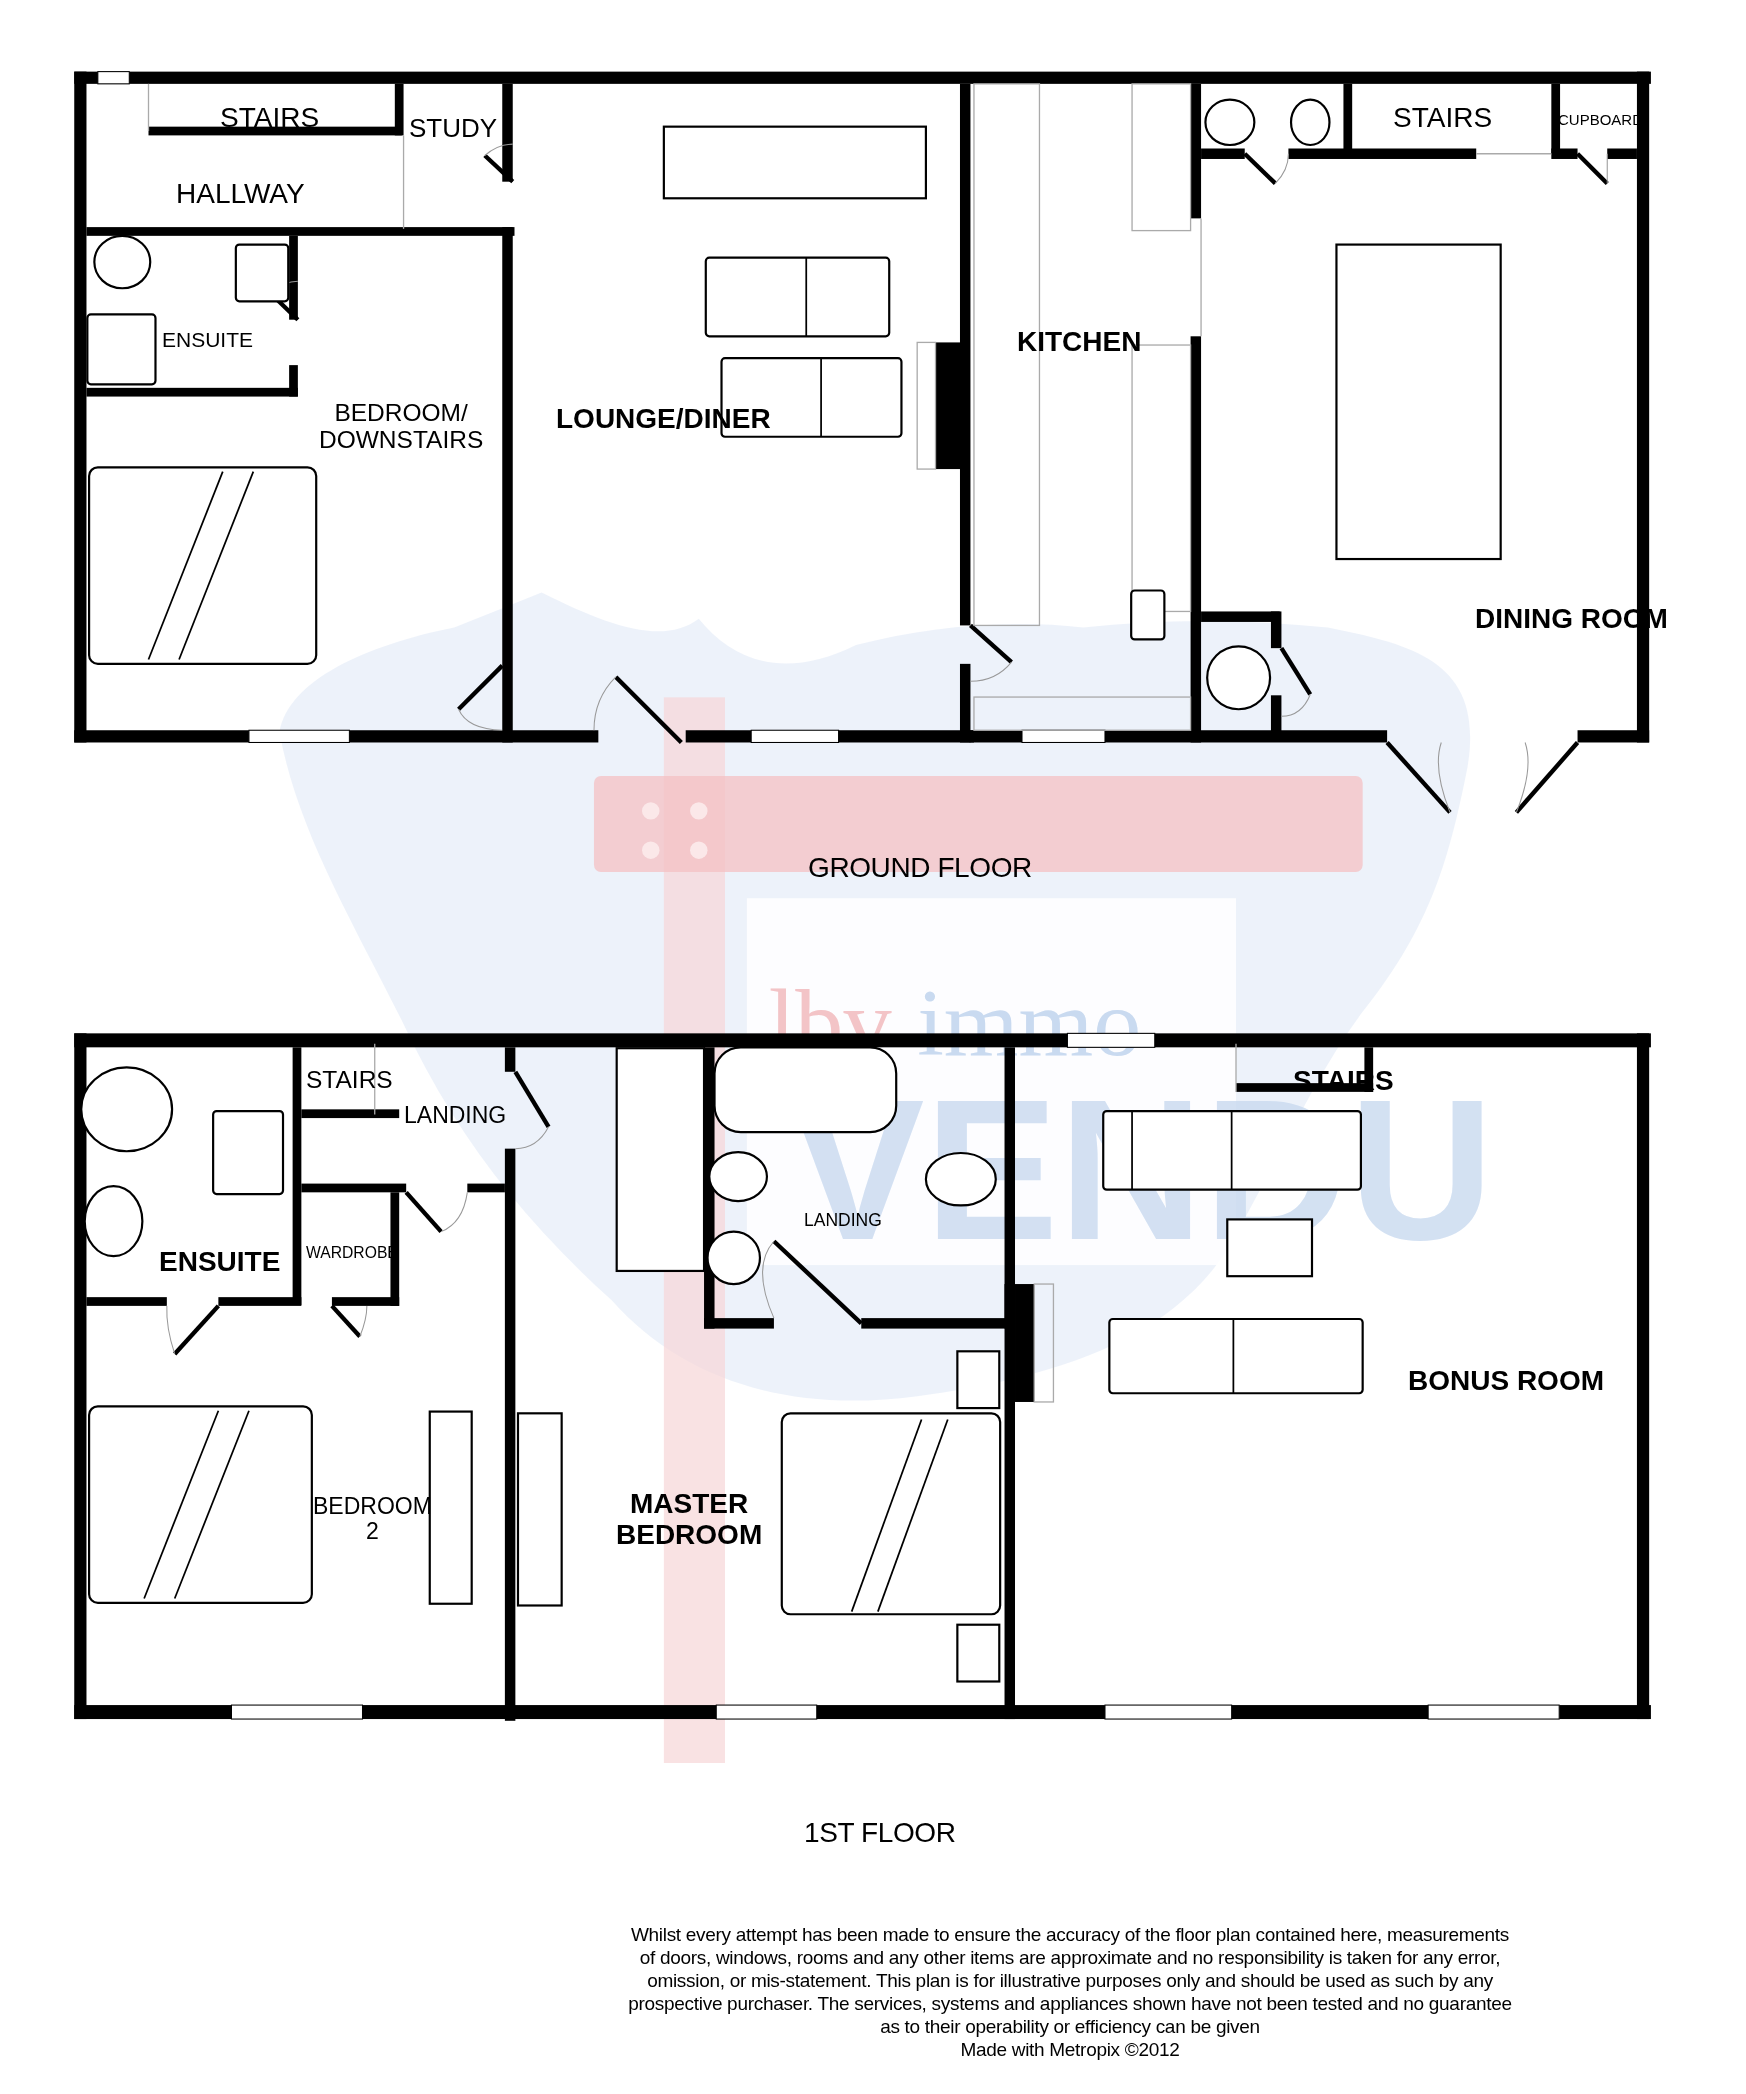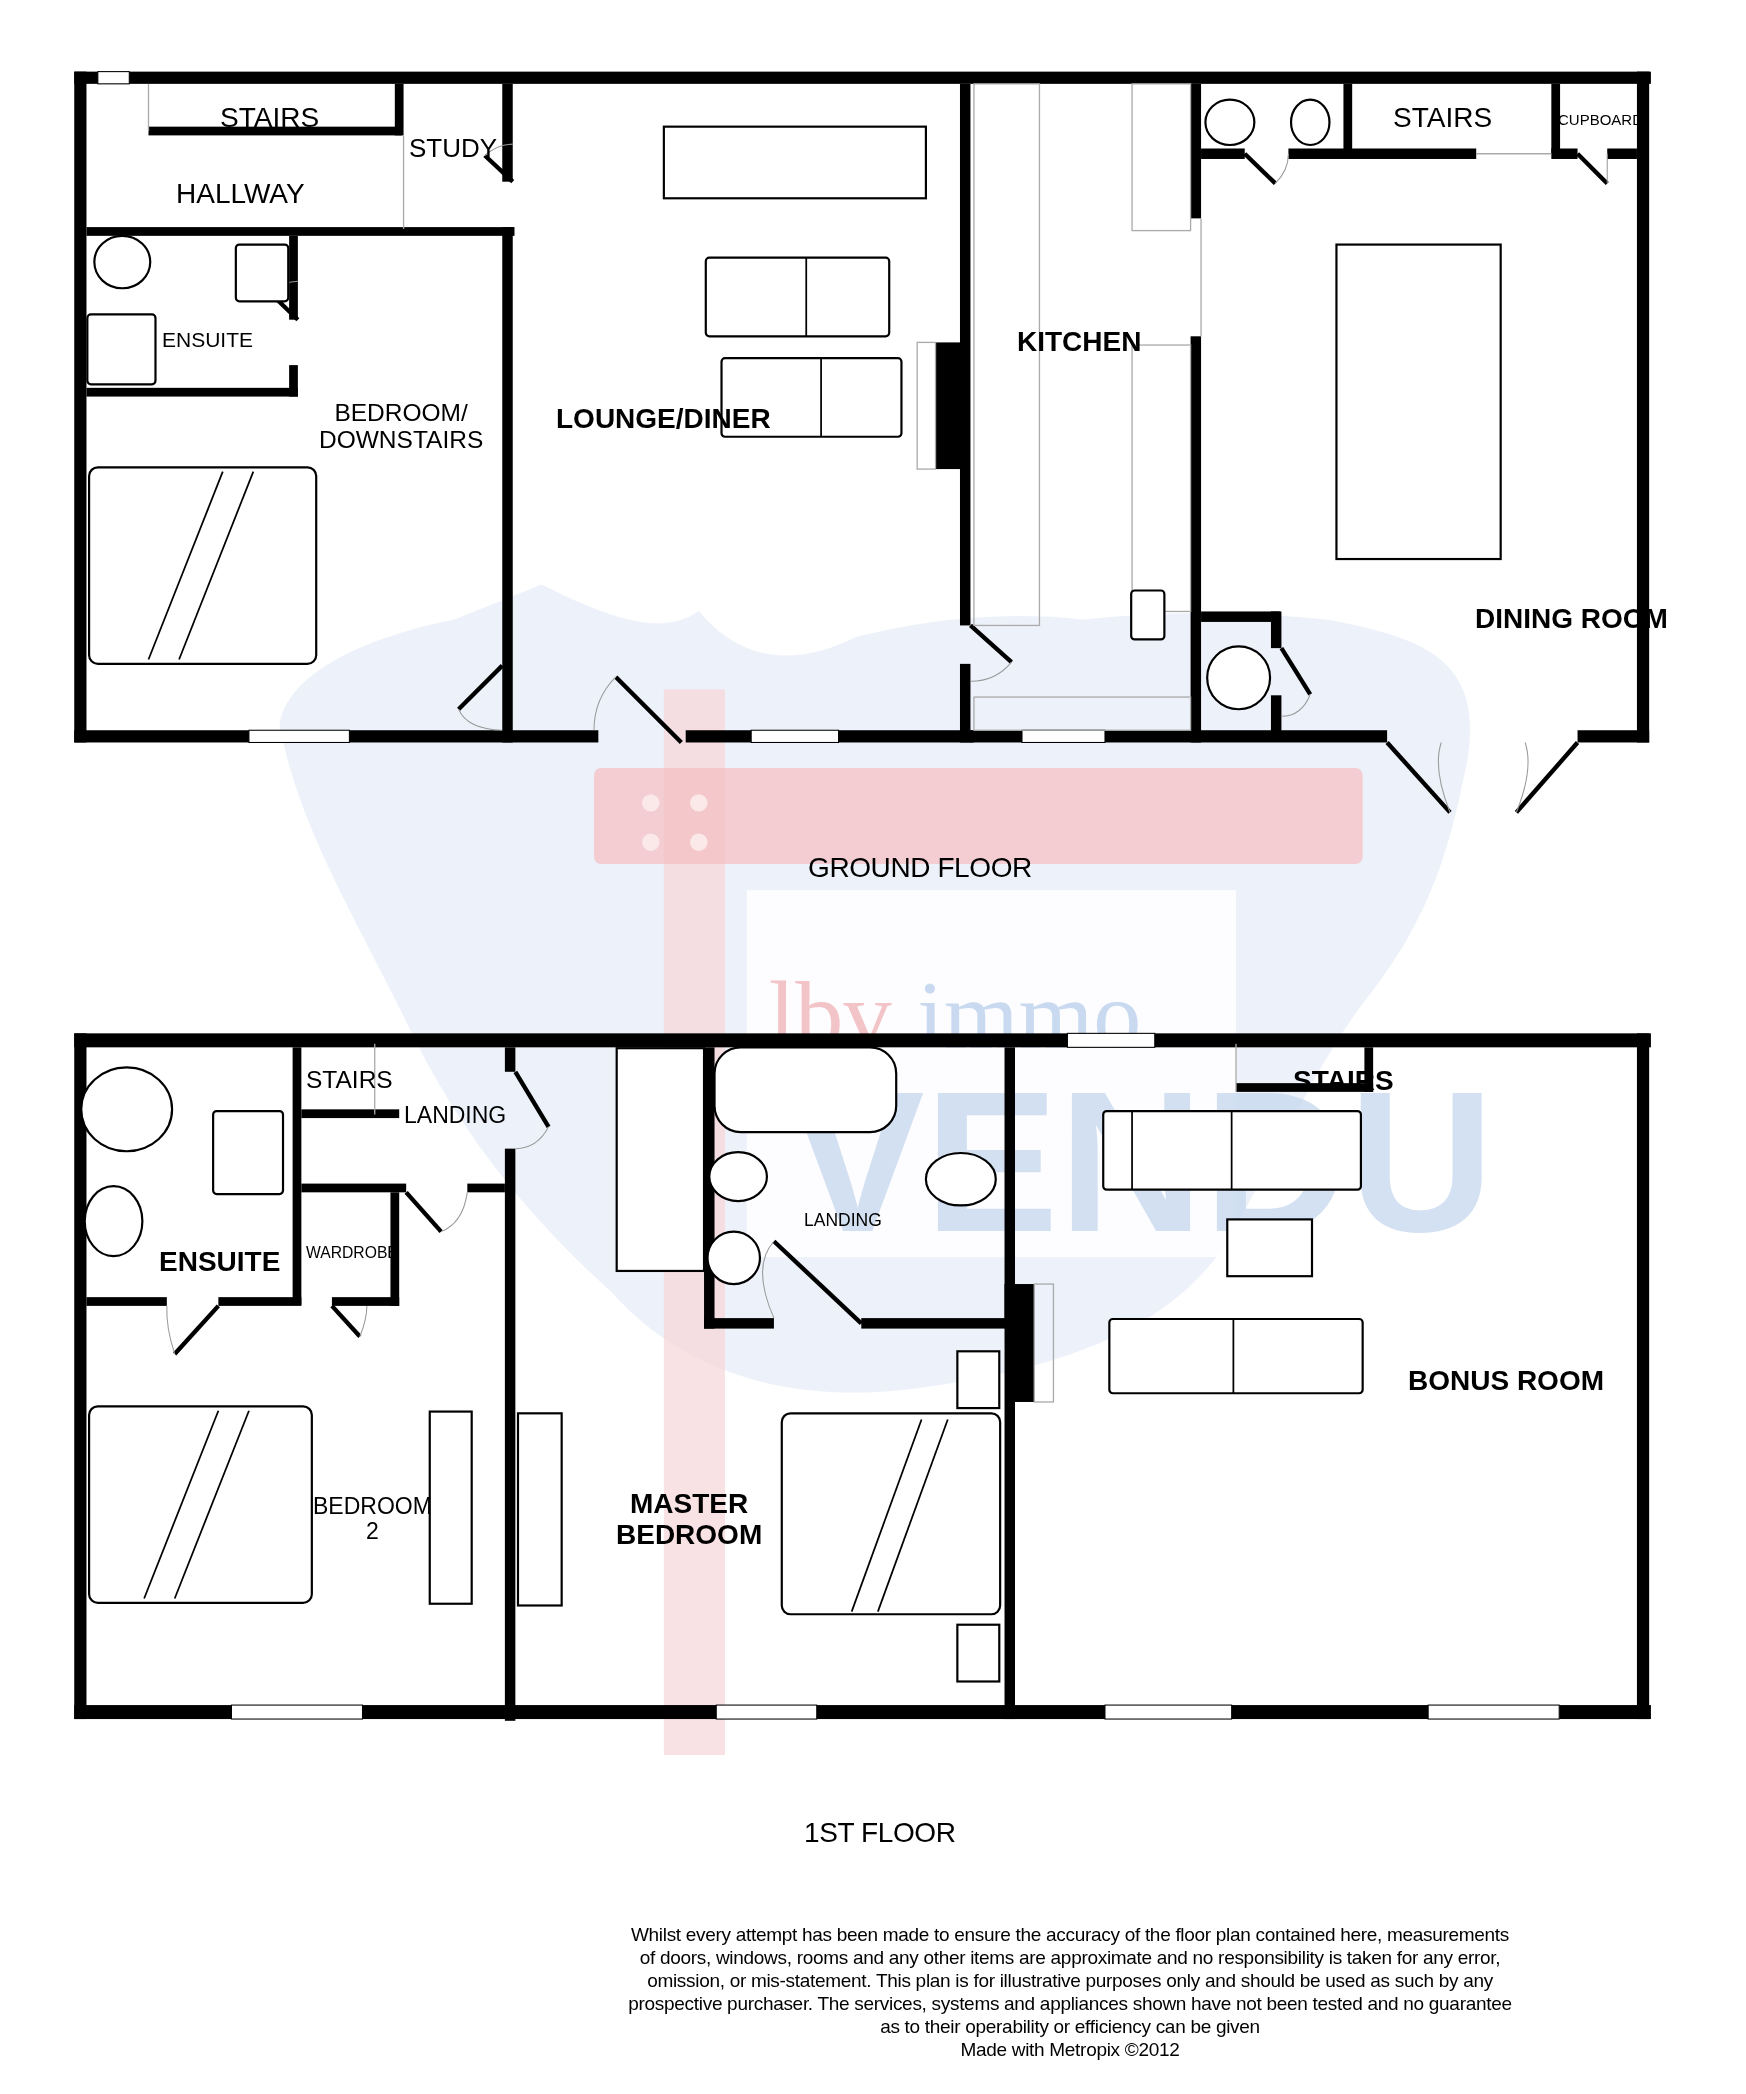--- a/index.html
+++ b/index.html
@@ -7,21 +7,21 @@
   .wm{position:absolute;pointer-events:none;}
   .lbl{position:absolute;font-family:"Liberation Sans",sans-serif;color:#000;white-space:nowrap;line-height:1.1;text-align:center;}
   .floor-lbl{position:absolute;font-family:"Liberation Sans",sans-serif;font-size:28px;letter-spacing:-0.4px;}
   .footer{position:absolute;left:559px;width:1022px;text-align:center;font-family:"Liberation Sans",sans-serif;font-size:19px;line-height:23px;letter-spacing:-0.3px;}
   .ref{font-size:23px;margin-bottom:3.5px;}
   svg{position:absolute;left:0;top:0;}
 </style>
 </head>
 <body>
 
-<div class="wm" style="left:0;top:8px;width:1747px;height:1747px;">
+<div class="wm" style="left:0;top:16px;width:1747px;height:1747px;">
   <svg width="1747" height="1747" viewBox="0 0 2000 2000">
 
     <path d="M620 660 C700 700 760 720 800 690 C840 740 900 760 980 720 C1060 700 1150 690 1240 700 C1330 690 1420 690 1520 700 C1620 720 1700 740 1680 860 C1660 960 1640 1040 1560 1140 C1500 1220 1460 1320 1400 1420 C1330 1520 1200 1560 1050 1580 C900 1600 780 1560 700 1470 C600 1380 520 1280 460 1150 C400 1030 340 930 320 820 C330 760 420 720 520 700 Z" fill="#dfe8f5" opacity="0.55"></path>
 
     <rect x="760" y="780" width="70" height="1220" fill="#f7d5d7" opacity="0.7"></rect>
     <rect x="680" y="870" width="880" height="110" rx="8" fill="#f4c0c3" opacity="0.75"></rect>
     <circle cx="745" cy="910" r="10" fill="#fbe8e9"></circle>
     <circle cx="800" cy="910" r="10" fill="#fbe8e9"></circle>
     <circle cx="745" cy="955" r="10" fill="#fbe8e9"></circle>
     <circle cx="800" cy="955" r="10" fill="#fbe8e9"></circle>
@@ -237,21 +237,21 @@
     <line x1="1085" y1="1625" x2="1005" y2="1845"></line>
     <line x1="1296" y1="1272" x2="1296" y2="1362"></line>
     <line x1="1410" y1="1272" x2="1410" y2="1362"></line>
     <line x1="1412" y1="1510" x2="1412" y2="1595"></line>
     <line x1="923" y1="295" x2="923" y2="385"></line>
     <line x1="940" y1="410" x2="940" y2="500"></line>
   </g>
 </svg>
 
 <div class="lbl" style="left:220px;top:103px;font-size:28px;">STAIRS</div>
-<div class="lbl" style="left:409px;top:114px;font-size:26px;margin-top:20px;">STUDY</div>
+<div class="lbl" style="left:409px;top:114px;font-size:26px;">STUDY</div>
 <div class="lbl" style="left:176px;top:179px;font-size:28px;">HALLWAY</div>
 <div class="lbl" style="left:162px;top:328px;font-size:21px;">ENSUITE</div>
 <div class="lbl" style="left:319px;top:400px;font-size:24.5px;">
   <div>BEDROOM/</div>
   <div>DOWNSTAIRS</div>
 </div>
 <div class="lbl" style="left:556px;top:404px;font-size:28px;font-weight:bold;">LOUNGE/DINER</div>
 <div class="lbl" style="left:1017px;top:327px;font-size:28px;font-weight:bold;">KITCHEN</div>
 <div class="lbl" style="left:1393px;top:103px;font-size:28px;">STAIRS</div>
 <div class="lbl" style="left:1558px;top:112px;font-size:15px;">CUPBOARD</div>

